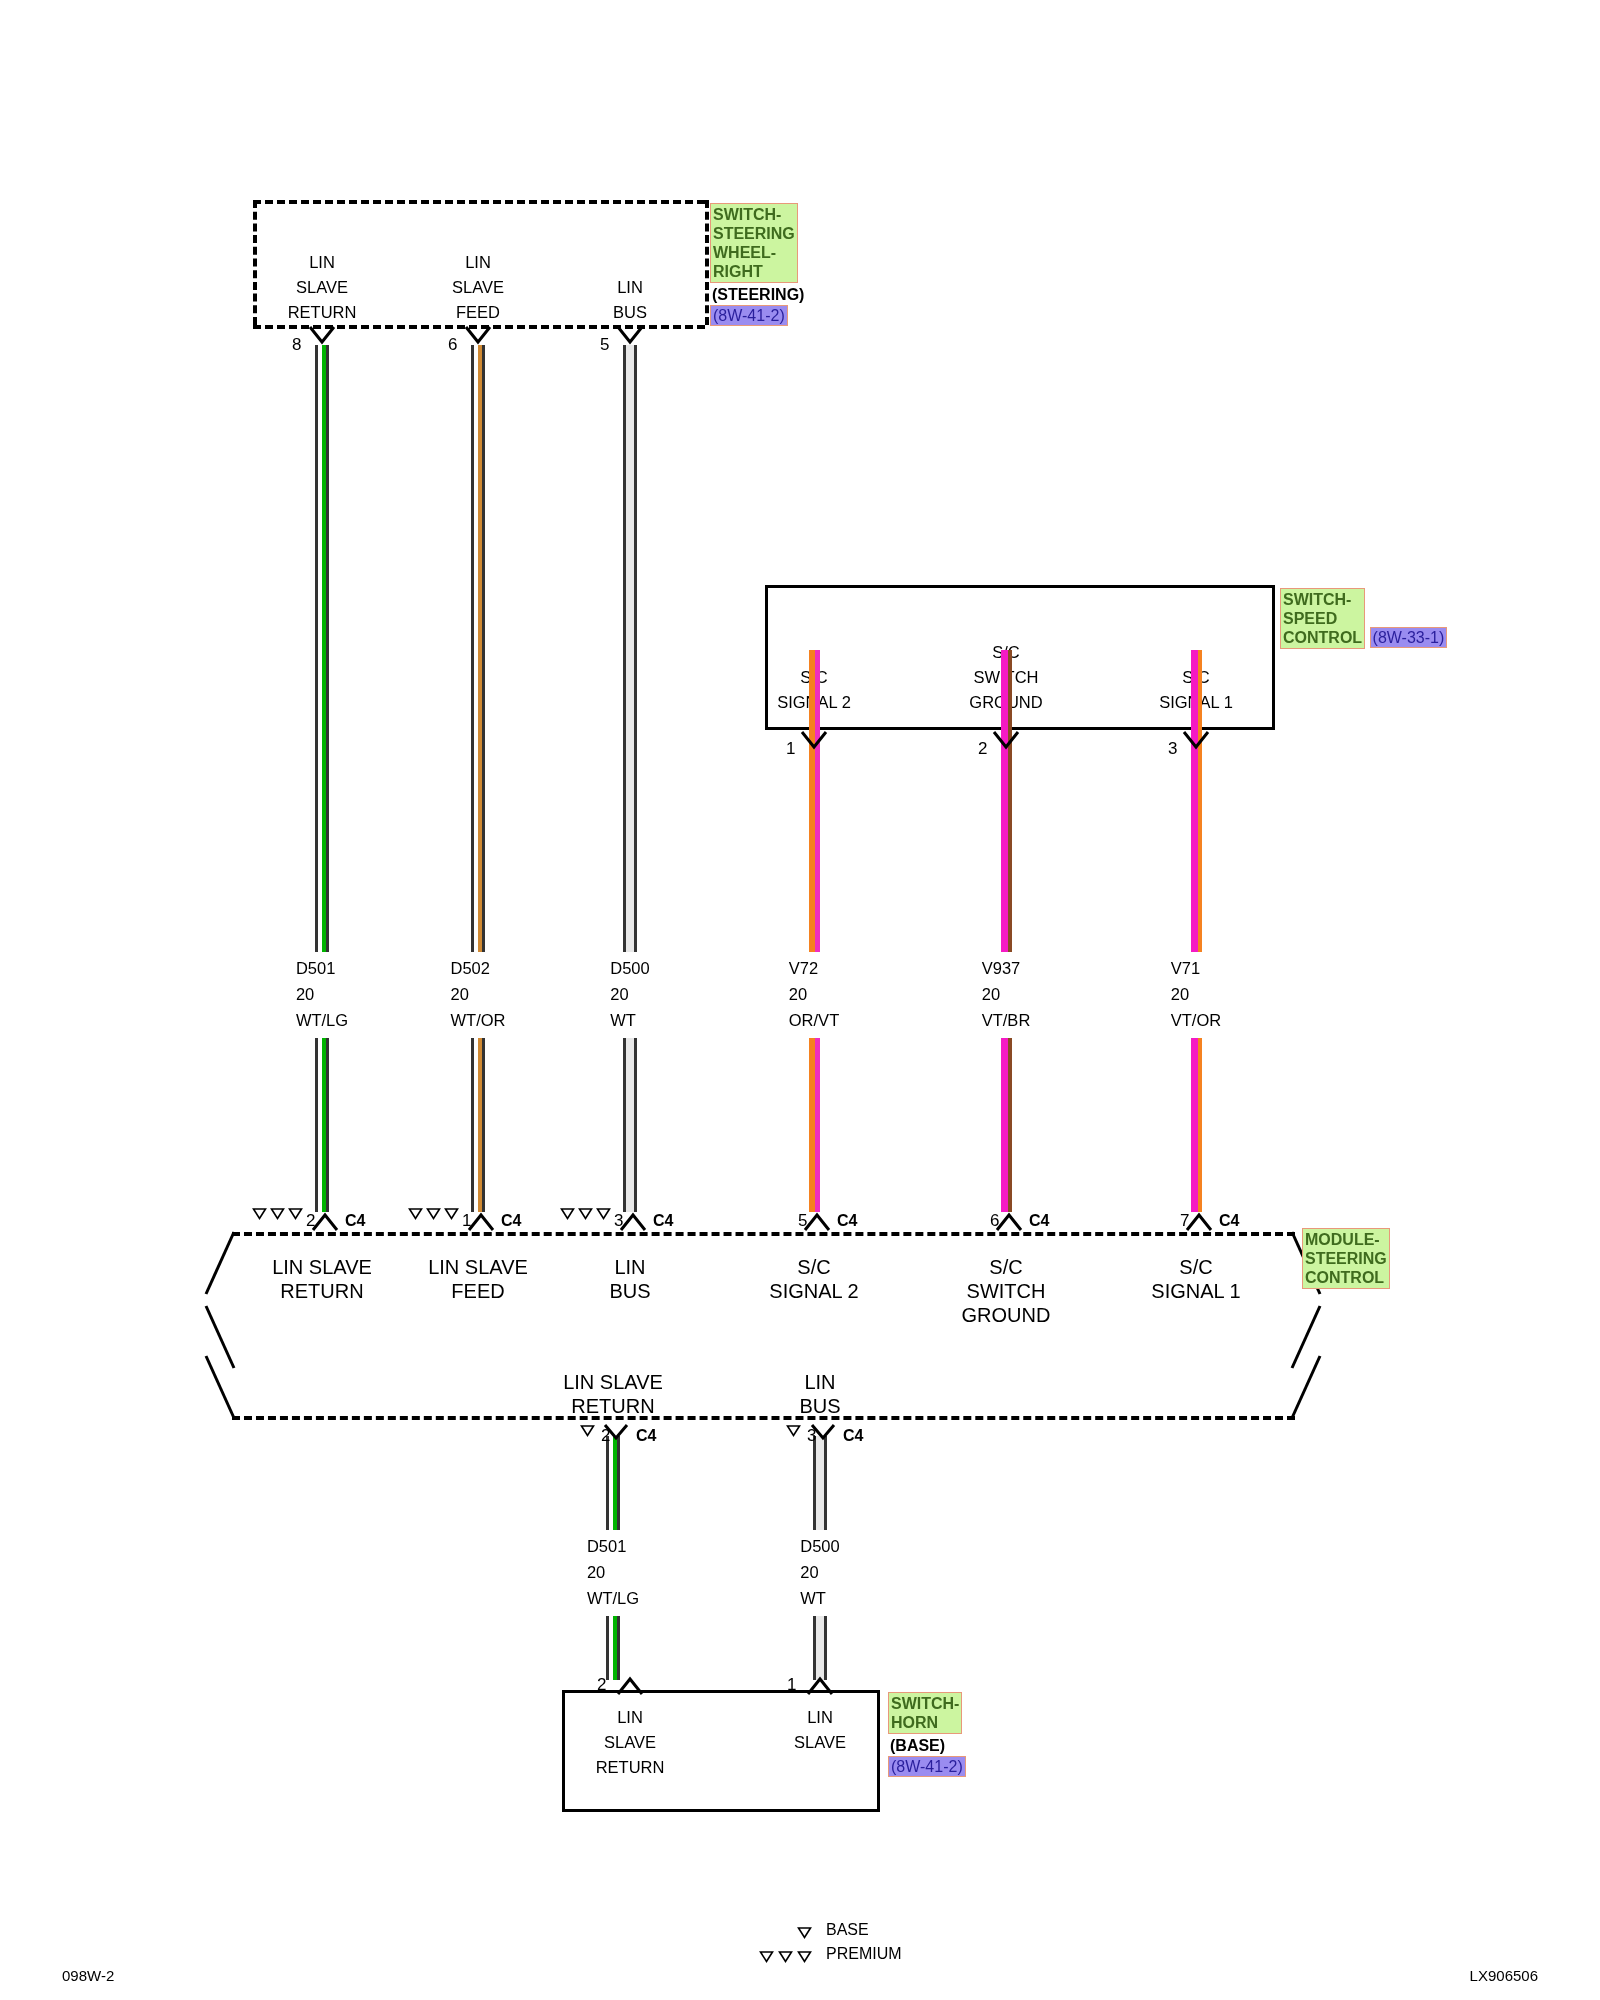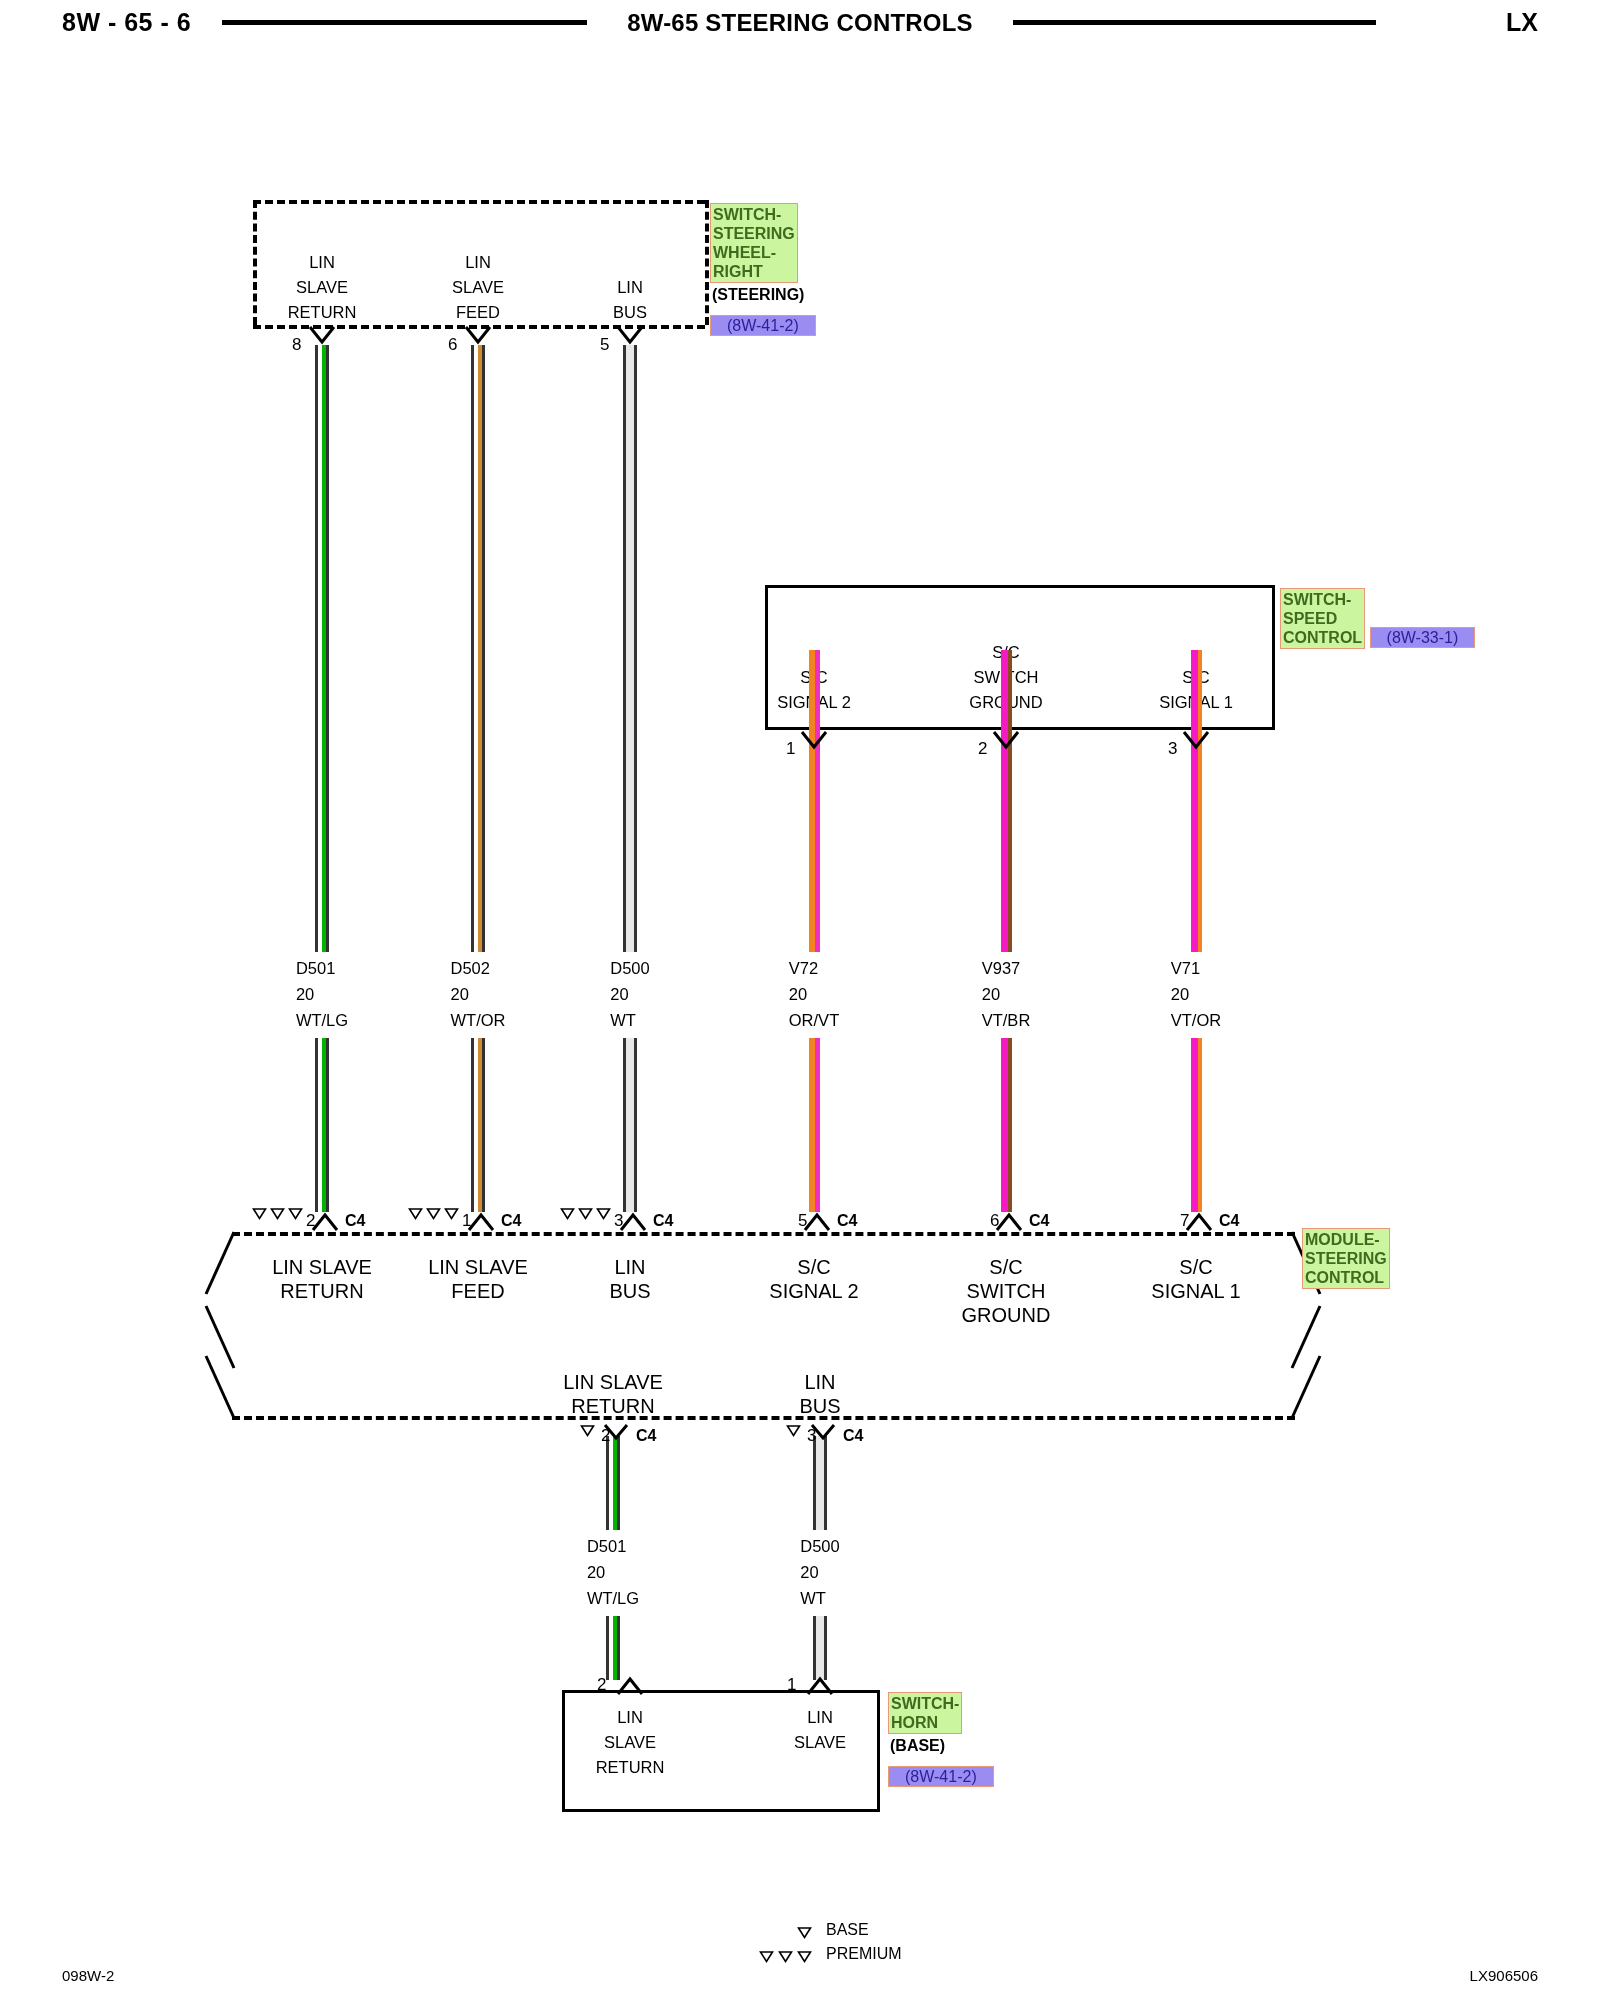--- a/index.html
+++ b/index.html
@@ -76,26 +76,26 @@
     font-size:16px;
     line-height:19px;
     padding:1px 2px 1px 2px;
   }
   .callout .hl span{display:block;}
   .callout .plain{
     display:block;font-weight:bold;font-size:16px;line-height:21px;
     color:#000;padding-left:2px;margin-top:1px;
   }
   .callout .ref{
-    display:inline-block;margin-top:10px;
+    display:inline-block;margin-top:0;
     background:#9a8cf0;
     border:1px solid #e8997a;
     color:#2a1f9c;
     font-size:16px;line-height:19px;
-    padding:0 16px;
+    padding:0 2px;
     white-space:nowrap;
   }
 
   
   .wire{position:absolute;}
   .wire i{
     position:absolute;top:0;bottom:0;display:block;
   }
 
   
@@ -126,27 +126,20 @@
   #legend{position:absolute;left:740px;top:1915px;}
   .leg-row{display:flex;align-items:flex-end;height:24px;}
   .leg-marks{width:72px;display:flex;justify-content:flex-end;gap:4px;align-items:center;}
   .leg-text{font-size:16px;margin-left:14px;}
 </style>
 </head>
 <body>
 
 <div id="page">
 
-  <div id="hdr">
-    <div id="hdr-left">8W - 65 - 6</div>
-    <div class="hdr-rule" id="rule-l"></div>
-    <div id="hdr-title">8W-65 STEERING CONTROLS</div>
-    <div class="hdr-rule" id="rule-r"></div>
-    <div id="hdr-right">LX</div>
-  </div>
 
   <div>
 
     <div class="dash-h" style="left:253px;top:200px;width:452px;"></div>
     <div class="dash-v" style="left:253px;top:200px;height:125px;"></div>
     <div class="dash-v" style="left:705px;top:200px;height:125px;"></div>
     <div class="dash-h" style="left:253px;top:325px;width:452px;"></div>
 
     <div class="pinlabel" style="left:322px;top:250px;">
       <div>LIN</div>

